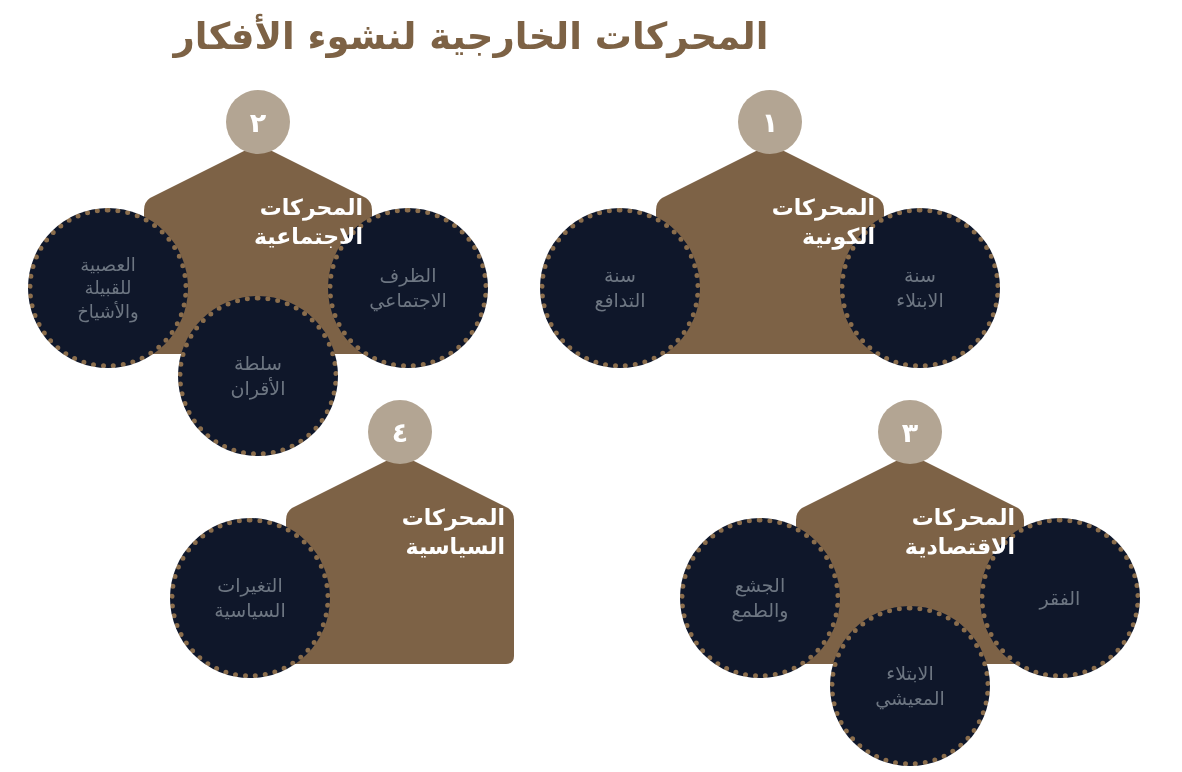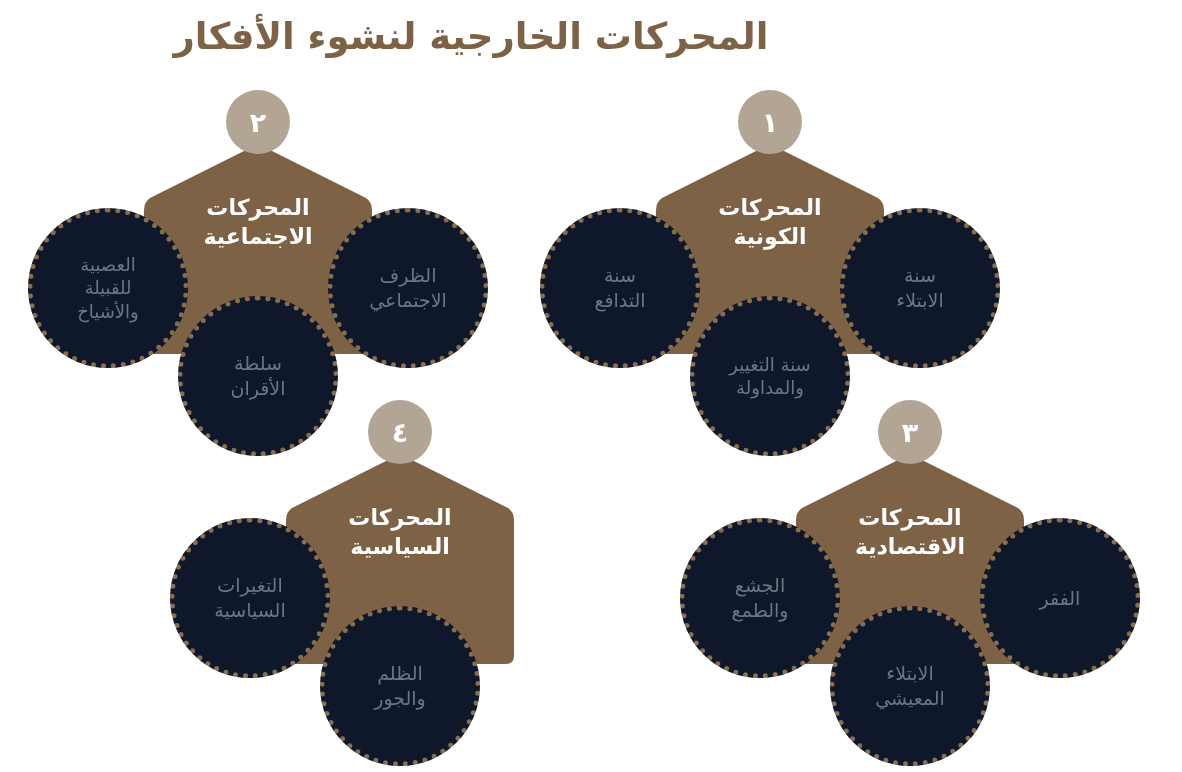--- a/index.html
+++ b/index.html
@@ -45,21 +45,20 @@
   }
   .hex-soft svg { display: block; overflow: visible; }
 
   .hex-label {
     position: absolute;
     left: 50%;
     top: 104px;
     width: 210px;
     margin-left: -105px;
     z-index: 6;
-    text-align: center;
     color: #ffffff;
     font-size: 22px;
     font-weight: bold;
     line-height: 1.30;
     direction: rtl;
     white-space: pre-line;
   }
 
   .badge {
     position: absolute;
@@ -113,22 +112,20 @@
   <div class="hex-soft">
     <svg width="228" height="212" viewBox="0 0 228 212" aria-hidden="true">
       <path d="M114 2 L222 56 Q228 60 228 68 L228 204 Q228 212 220 212 L8 212 Q0 212 0 204 L0 68 Q0 60 6 56 Z" fill="#7d6246"></path>
     </svg>
   </div>
   <div class="badge">١</div>
   <div class="hex-label">المحركات
 الكونية</div>
   <div class="sat sat-left">سنة
 التدافع</div>
-  <div class="sat sat-bottom small">سنة التغيير
-والمداولة</div>
   <div class="sat sat-right">سنة
 الابتلاء</div>
 </div>
 
 <div class="group" style="left:28px; top:90px;">
   <div class="hex-soft">
     <svg width="228" height="212" viewBox="0 0 228 212" aria-hidden="true">
       <path d="M114 2 L222 56 Q228 60 228 68 L228 204 Q228 212 220 212 L8 212 Q0 212 0 204 L0 68 Q0 60 6 56 Z" fill="#7d6246"></path>
     </svg>
   </div>
@@ -164,15 +161,13 @@
   <div class="hex-soft">
     <svg width="228" height="212" viewBox="0 0 228 212" aria-hidden="true">
       <path d="M114 2 L222 56 Q228 60 228 68 L228 204 Q228 212 220 212 L8 212 Q0 212 0 204 L0 68 Q0 60 6 56 Z" fill="#7d6246"></path>
     </svg>
   </div>
   <div class="badge">٤</div>
   <div class="hex-label">المحركات
 السياسية</div>
   <div class="sat sat-left">التغيرات
 السياسية</div>
-  <div class="sat sat-bottom">الظلم
-والجور</div>
 </div>
 
 </body></html>

